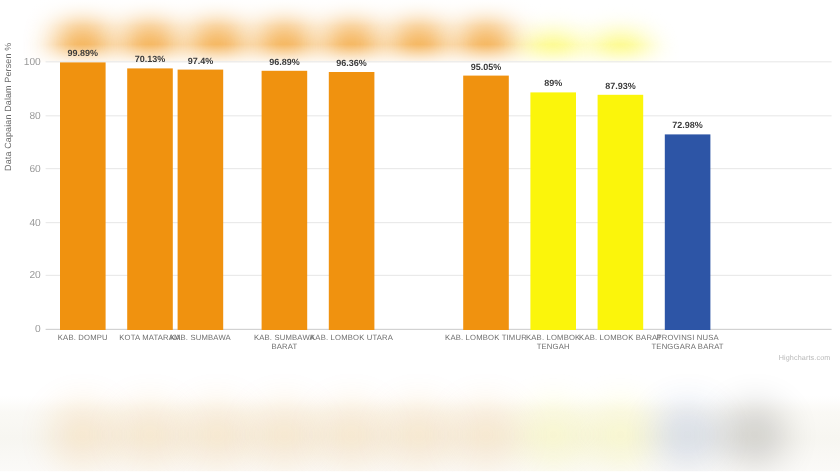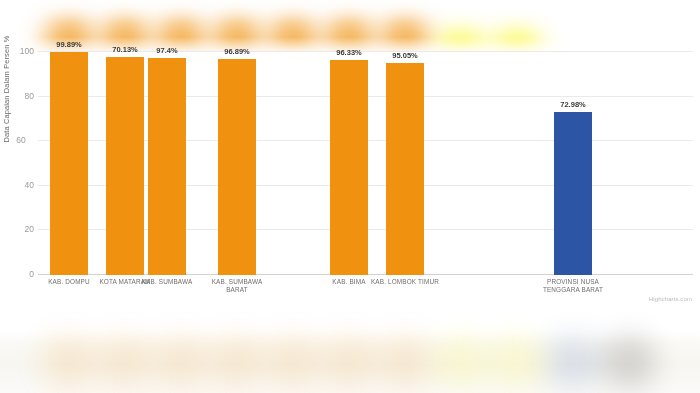--- a/index.html
+++ b/index.html
@@ -186,21 +186,21 @@
   <div id="reflection-fade"></div>
 
   <div id="chart-panel">
 
     <div id="y-axis-title">Data Capaian Dalam Persen %</div>
 
     <div id="y-tick-col">
         <div class="y-tick-label" style="bottom: 51px;">0</div>
         <div class="y-tick-label" style="bottom: 95.6px;">20</div>
         <div class="y-tick-label" style="bottom: 140.2px;">40</div>
-        <div class="y-tick-label" style="bottom: 184.8px; text-align: center;">60</div>
+        <div class="y-tick-label" style="bottom: 184.8px;">60</div>
         <div class="y-tick-label" style="bottom: 229.4px;">80</div>
         <div class="y-tick-label" style="bottom: 274px;">100</div>
       </div>
 
     <div id="plot">
         <div id="axis-line" style="bottom: 55px;"></div>
         <div class="gridline" style="bottom: 99.6px;"></div>
         <div class="gridline" style="bottom: 144.2px;"></div>
         <div class="gridline" style="bottom: 188.8px;"></div>
         <div class="gridline" style="bottom: 233.4px;"></div>
@@ -218,29 +218,39 @@
         <div class="bar-slot" style="left: 101px;">
           <div class="bar" style="height: 217.202px; background: rgb(240, 146, 15);"></div>
           <div class="bar-label" style="bottom: 220.202px;">97.4%</div>
           <div class="cat-label">KAB. SUMBAWA</div>
         </div>
         <div class="bar-slot" style="left: 171px;">
           <div class="bar" style="height: 216.065px; background: rgb(240, 146, 15);"></div>
           <div class="bar-label" style="bottom: 219.065px; margin-top: 24px;">96.89%</div>
           <div class="cat-label">KAB. SUMBAWA BARAT</div>
         </div>
-        <div class="bar-slot" style="left: 283px;">
-          <div class="bar" style="height: 214.816px; background: rgb(240, 146, 15);"></div>
-          <div class="bar-label" style="bottom: 217.816px;">96.33%</div>
-          <div class="cat-label">KAB. BIMA</div>
+        <div class="bar-slot" style="left: 227px;">
+          <div class="bar" style="height: 214.883px; background: rgb(240, 146, 15);"></div>
+          <div class="bar-label" style="bottom: 217.883px;">96.36%</div>
+          <div class="cat-label">KAB. LOMBOK UTARA</div>
         </div>
         <div class="bar-slot" style="left: 339px;">
           <div class="bar" style="height: 211.962px; background: rgb(240, 146, 15);"></div>
           <div class="bar-label" style="bottom: 214.962px; margin-top: 35px;">95.05%</div>
           <div class="cat-label">KAB. LOMBOK TIMUR</div>
+        </div>
+        <div class="bar-slot" style="left: 395px;">
+          <div class="bar" style="height: 198.47px; background: rgb(251, 245, 11);"></div>
+          <div class="bar-label" style="bottom: 201.47px;">89%</div>
+          <div class="cat-label">KAB. LOMBOK TENGAH</div>
+        </div>
+        <div class="bar-slot" style="left: 451px;">
+          <div class="bar" style="height: 196.084px; background: rgb(251, 245, 11);"></div>
+          <div class="bar-label" style="bottom: 199.084px;">87.93%</div>
+          <div class="cat-label">KAB. LOMBOK BARAT</div>
         </div>
         <div class="bar-slot" style="left: 507px;">
           <div class="bar" style="height: 162.745px; background: rgb(45, 85, 166);"></div>
           <div class="bar-label" style="bottom: 165.745px;">72.98%</div>
           <div class="cat-label">PROVINSI NUSA TENGGARA BARAT</div>
         </div>
       </div>
 
     <div id="credit">Highcharts.com</div>
   </div>

